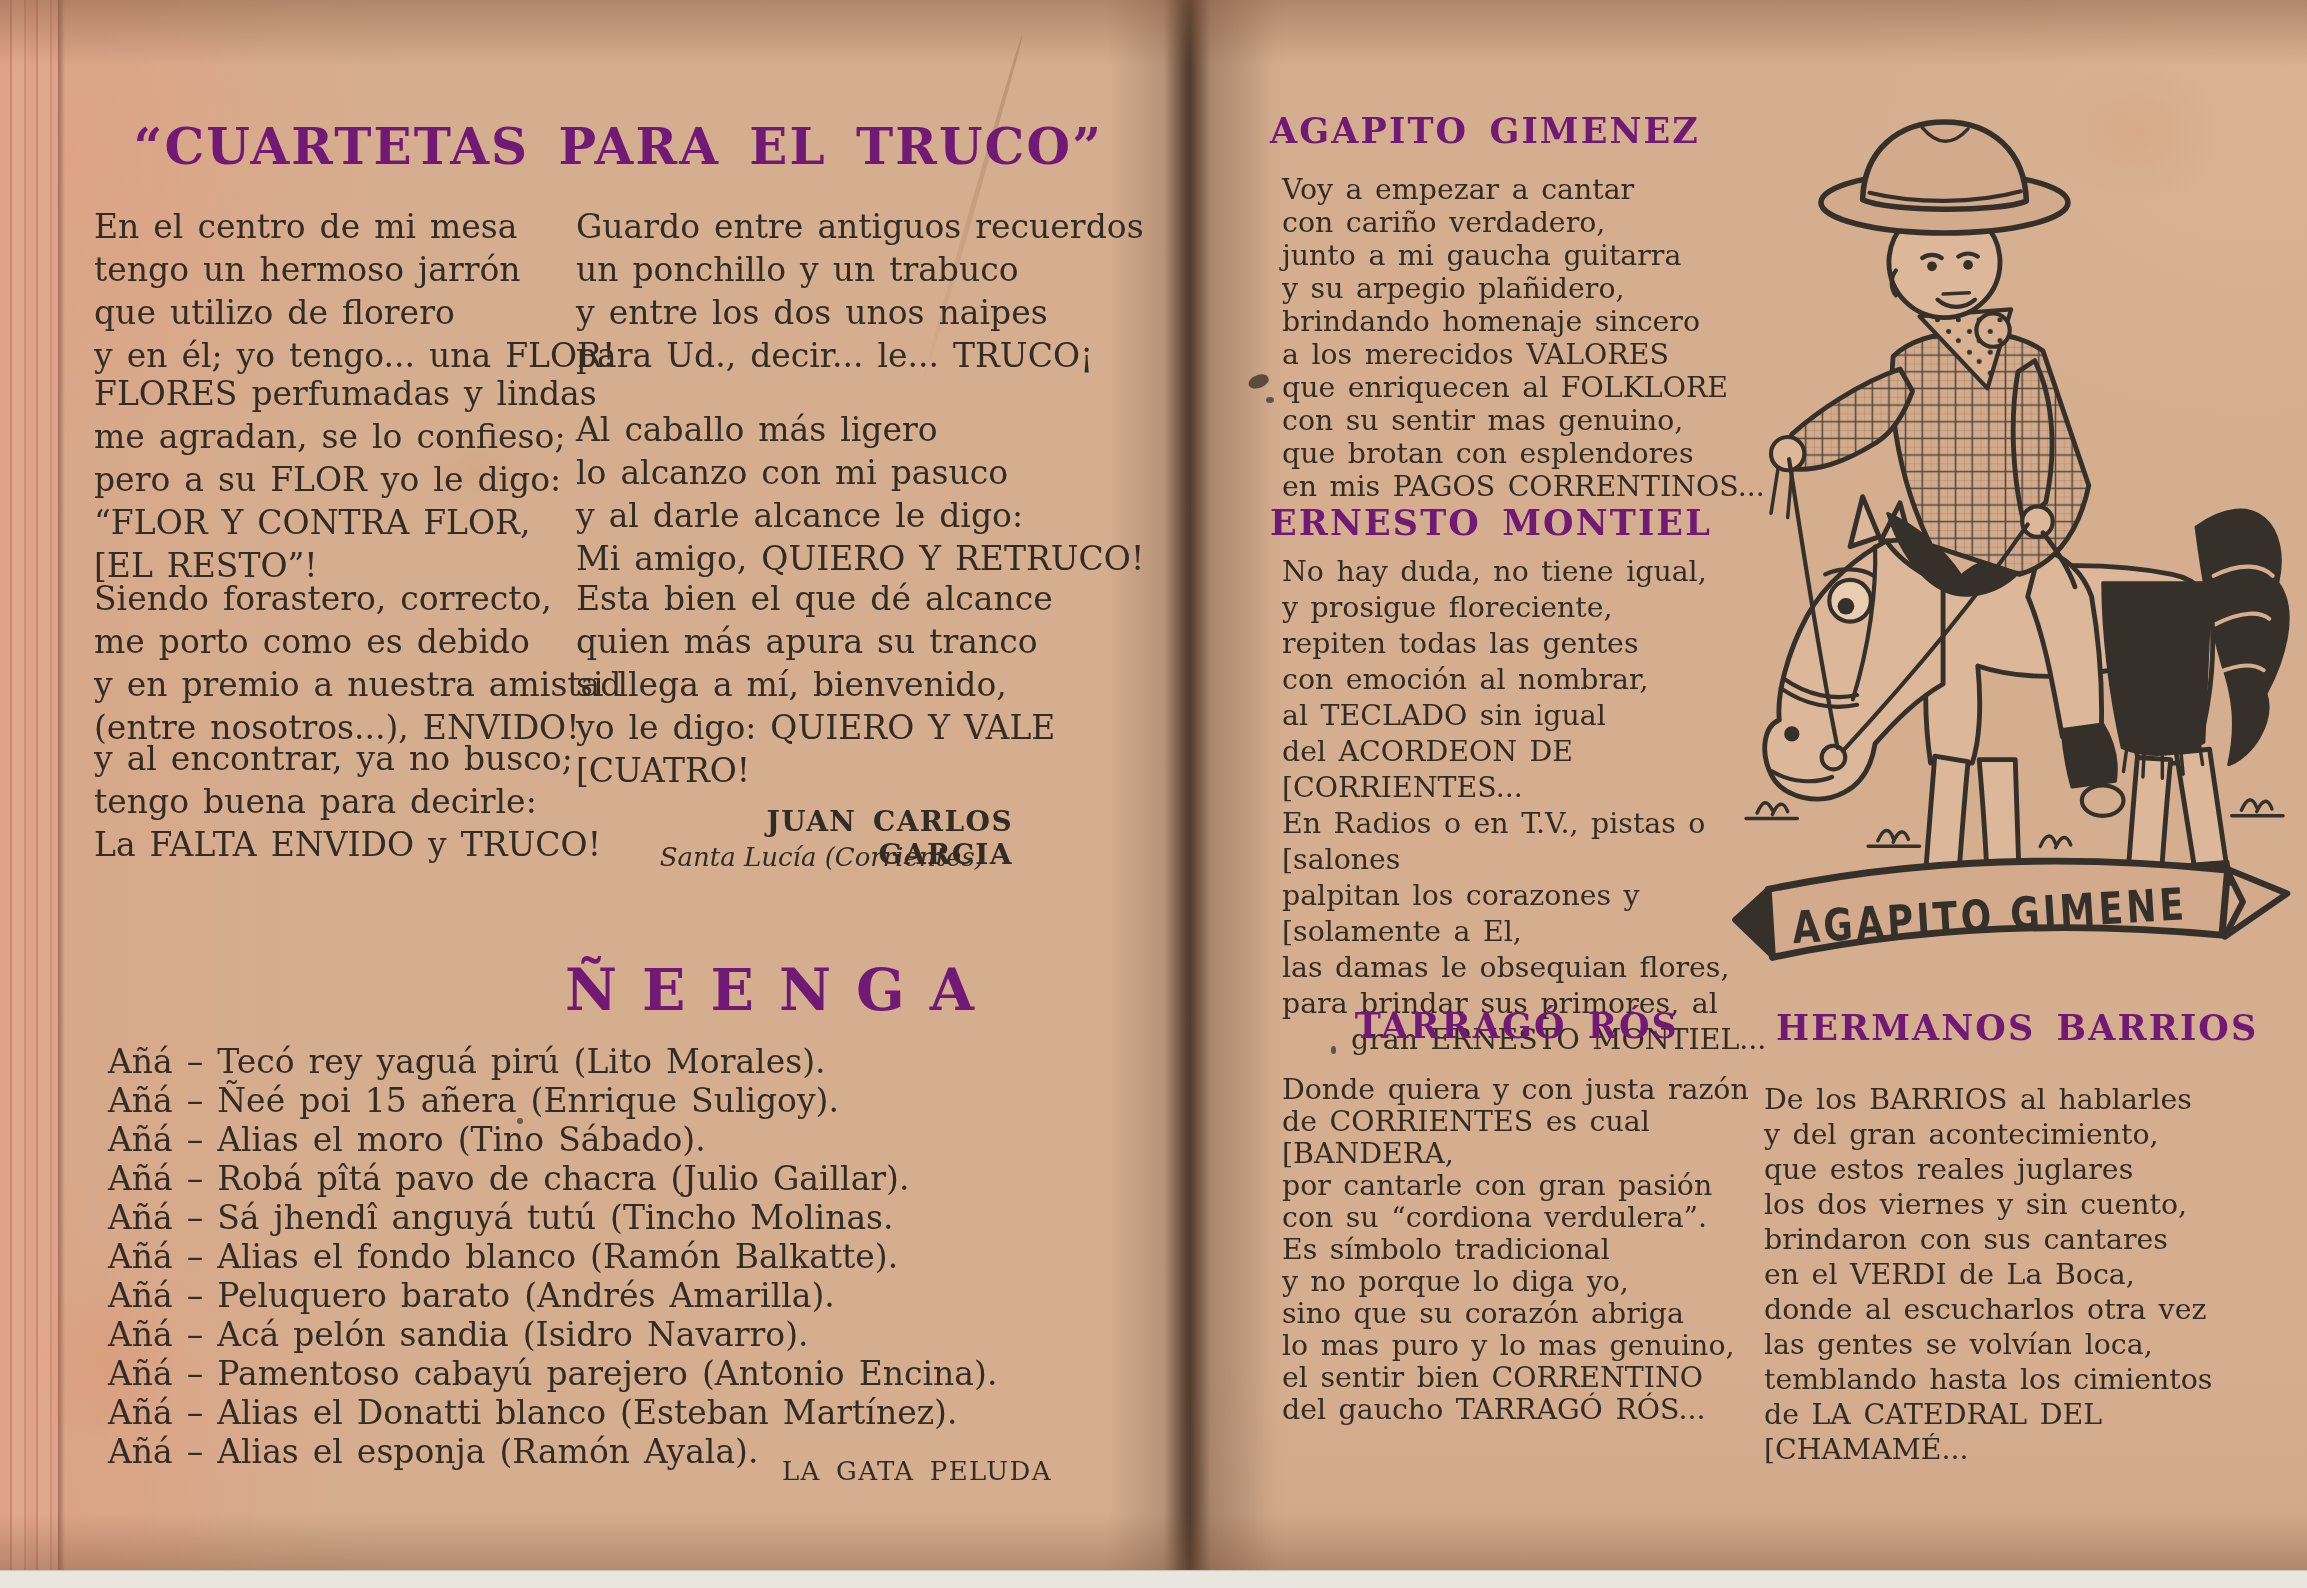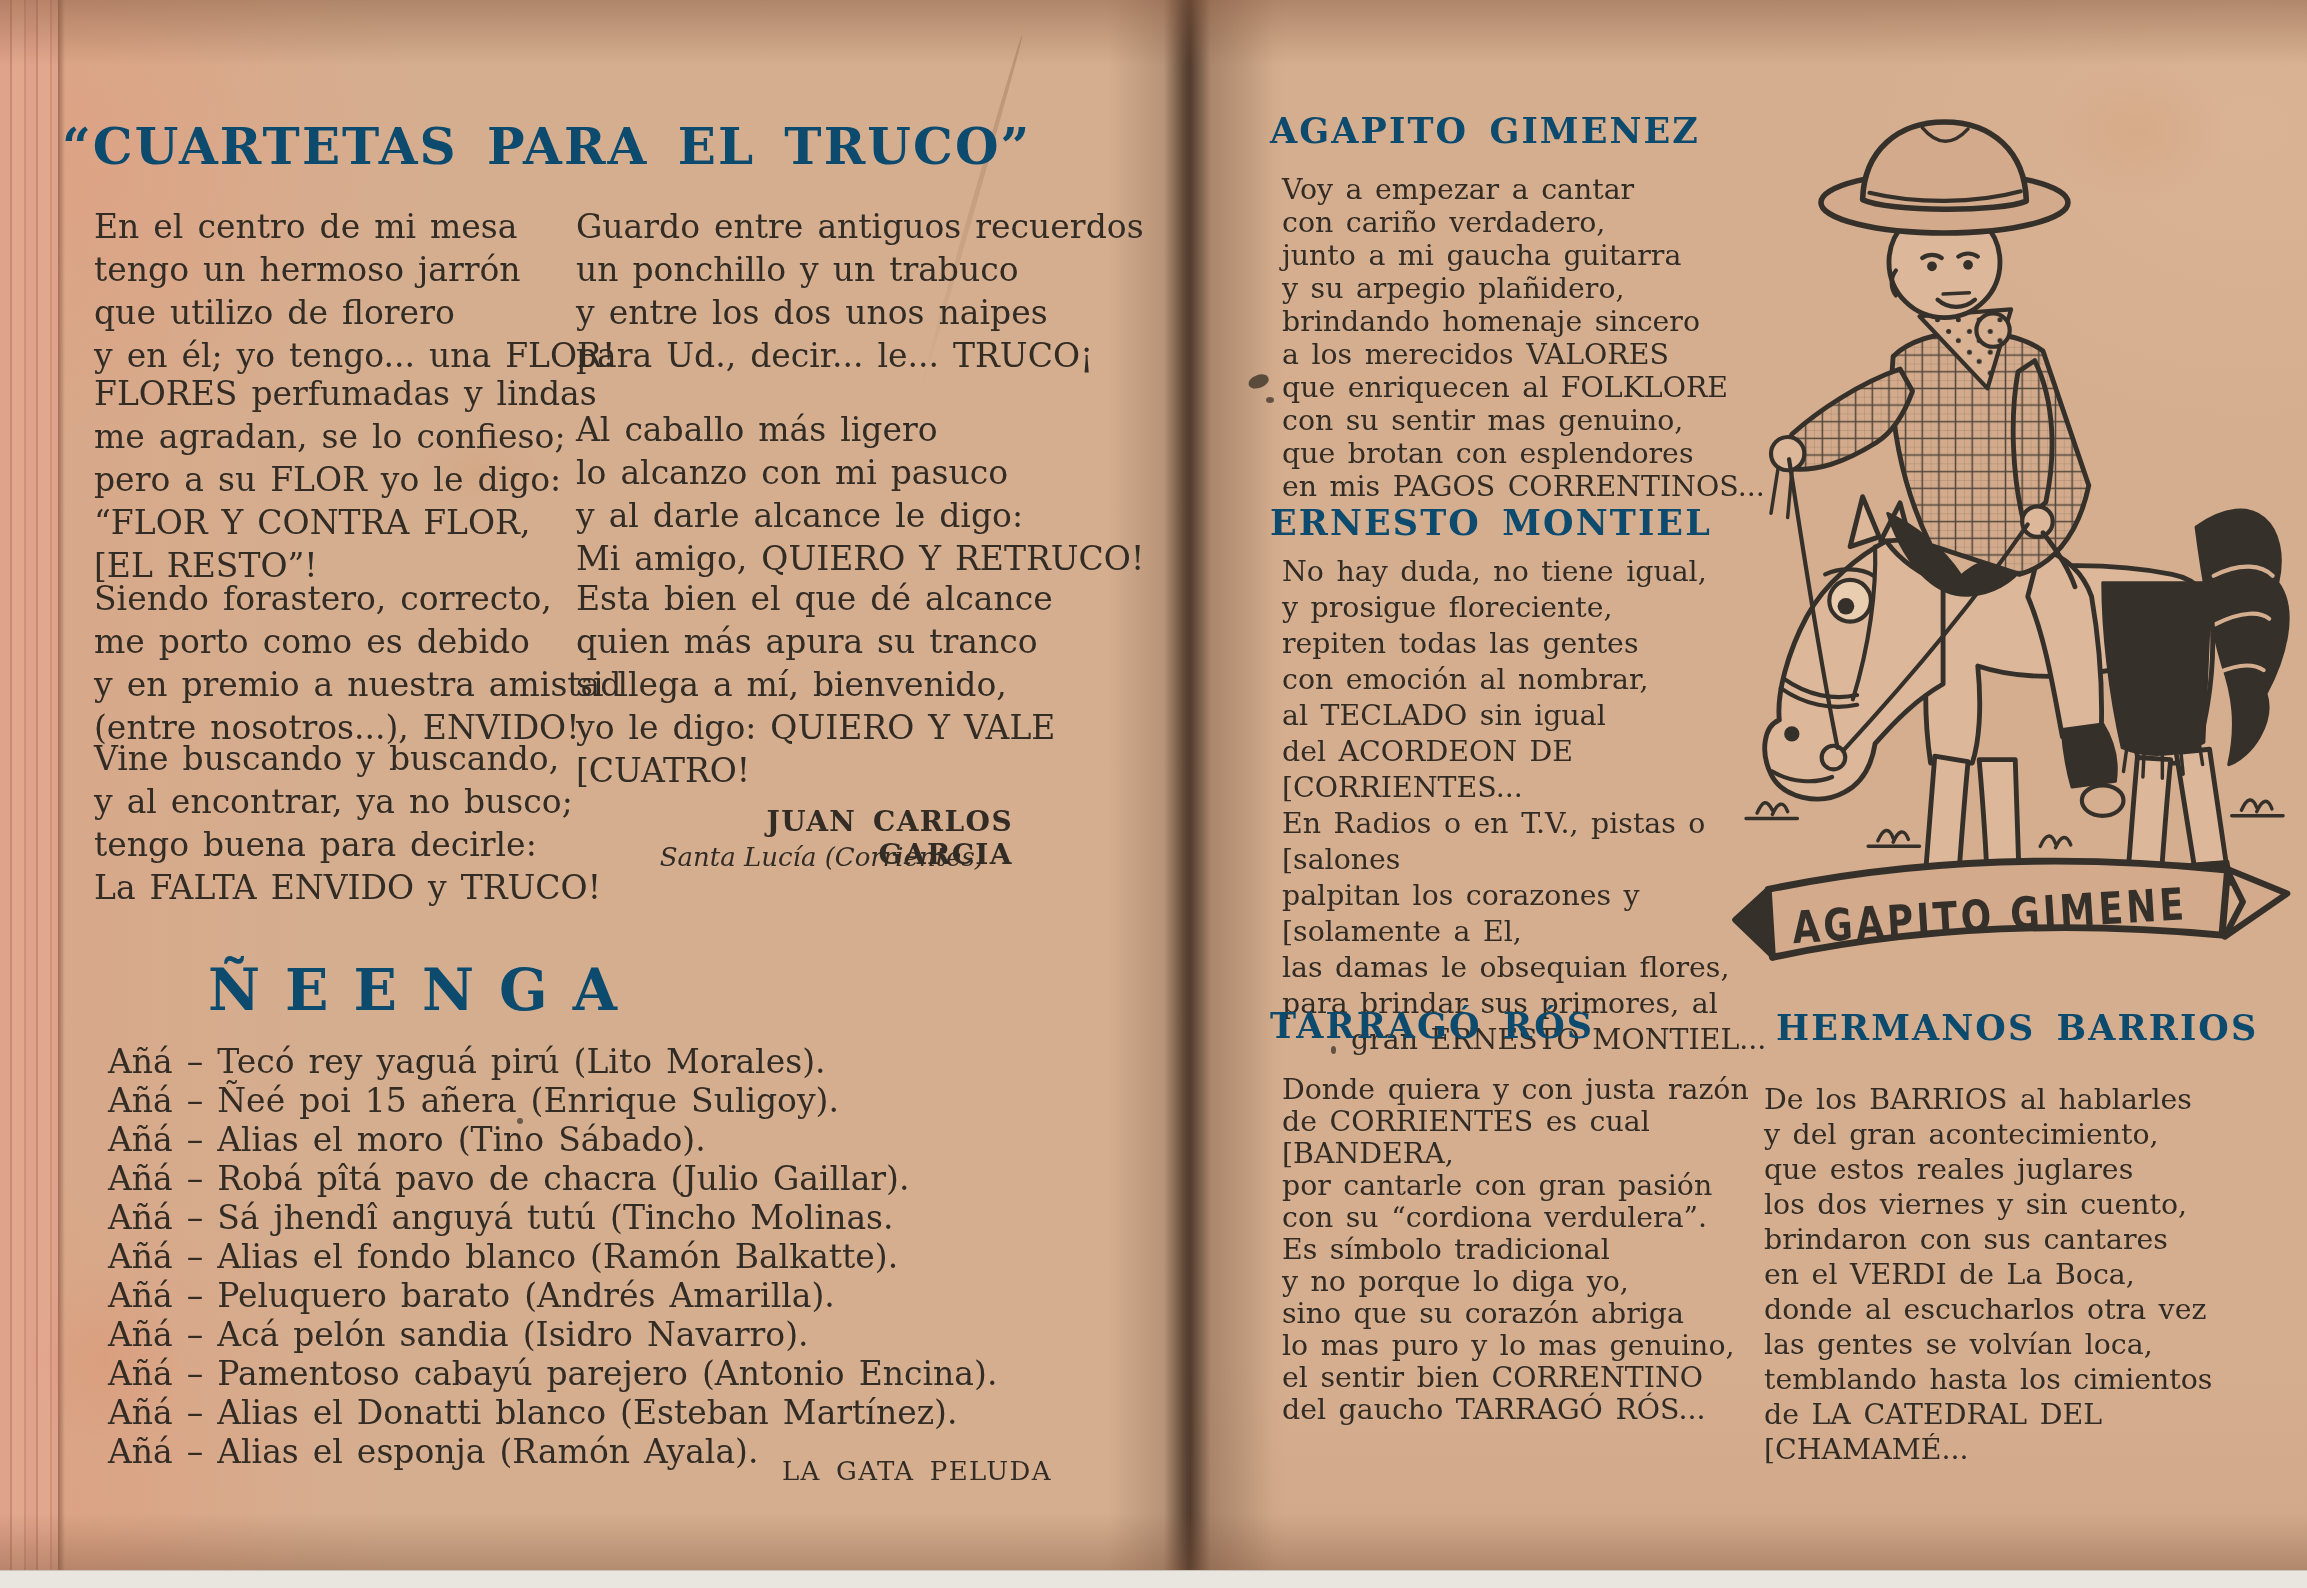--- a/index.html
+++ b/index.html
@@ -43,21 +43,21 @@
   .s1{left:416px;top:430px;width:125px;height:83px;background:radial-gradient(closest-side,rgba(190,110,60,.10),rgba(190,110,60,0));}
   .s2{left:28px;top:1270px;width:153px;height:180px;background:radial-gradient(closest-side,rgba(220,120,80,.16),rgba(220,120,80,0));}
   .s3{left:2047px;top:62px;width:180px;height:139px;background:radial-gradient(closest-side,rgba(200,120,70,.12),rgba(200,120,70,0));}
   .speck{position:absolute;background:#463c30;border-radius:50%;}
   
   .t{position:absolute;}
   .line{white-space:nowrap;font-size:33px;line-height:var(--lh,43px);height:var(--lh,43px);word-spacing:3.5px;}
   .line.r{text-align:left;}
   .stanza{position:absolute;}
   .rp .line{font-size:28.4px;}
-  .heading{position:absolute;font-weight:bold;color:#0c4a6e;text-align:left;white-space:nowrap;}
+  .heading{position:absolute;font-weight:bold;color:#701a75;text-align:right;white-space:nowrap;}
   #page-title{font-size:50px;letter-spacing:2.1px;word-spacing:9.7px;}
   .sec-heading{font-size:35px;letter-spacing:2.1px;word-spacing:7px;}
   #neenga-heading{font-size:57px;letter-spacing:25px;}
   .sig-name{font-weight:bold;font-size:28px;letter-spacing:1.4px;word-spacing:5.6px;}
   .sig-place{font-size:26px;font-style:italic;}
   .gata{font-weight:normal;font-size:26px;letter-spacing:1.4px;word-spacing:5.6px;}
 </style>
 </head>
 <body>
 
@@ -93,21 +93,20 @@
     <div class="line">“FLOR Y CONTRA FLOR,</div>
     <div class="line r">[EL RESTO”!</div>
   </div>
 <div class="stanza" style="left:94px;top:577px;width:463px;--lh:43px">
     <div class="line">Siendo forastero, correcto,</div>
     <div class="line">me porto como es debido</div>
     <div class="line">y en premio a nuestra amistad</div>
     <div class="line">(entre nosotros...), ENVIDO!</div>
   </div>
 <div class="stanza" style="left:94px;top:737px;width:463px;--lh:43px">
-    <div class="line">Vine buscando y buscando,</div>
     <div class="line">y al encontrar, ya no busco;</div>
     <div class="line">tengo buena para decirle:</div>
     <div class="line">La FALTA ENVIDO y TRUCO!</div>
   </div>
 
 <div class="stanza" style="left:576px;top:205px;width:466px;--lh:43px">
     <div class="line">Guardo entre antiguos recuerdos</div>
     <div class="line">un ponchillo y un trabuco</div>
     <div class="line">y entre los dos unos naipes</div>
     <div class="line">para Ud., decir... le... TRUCO¡</div>

